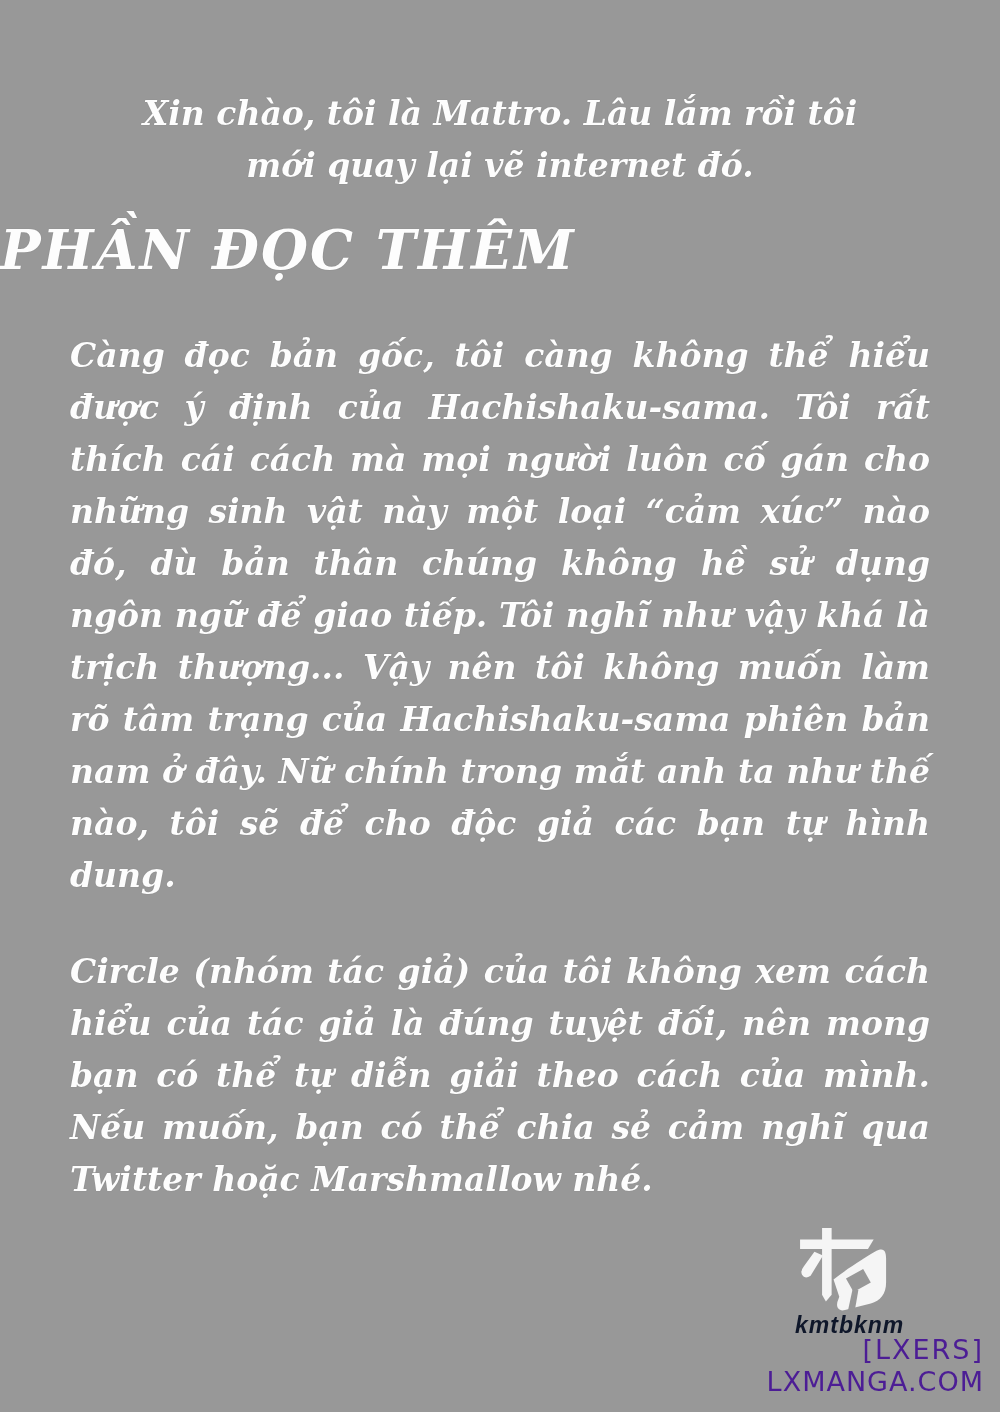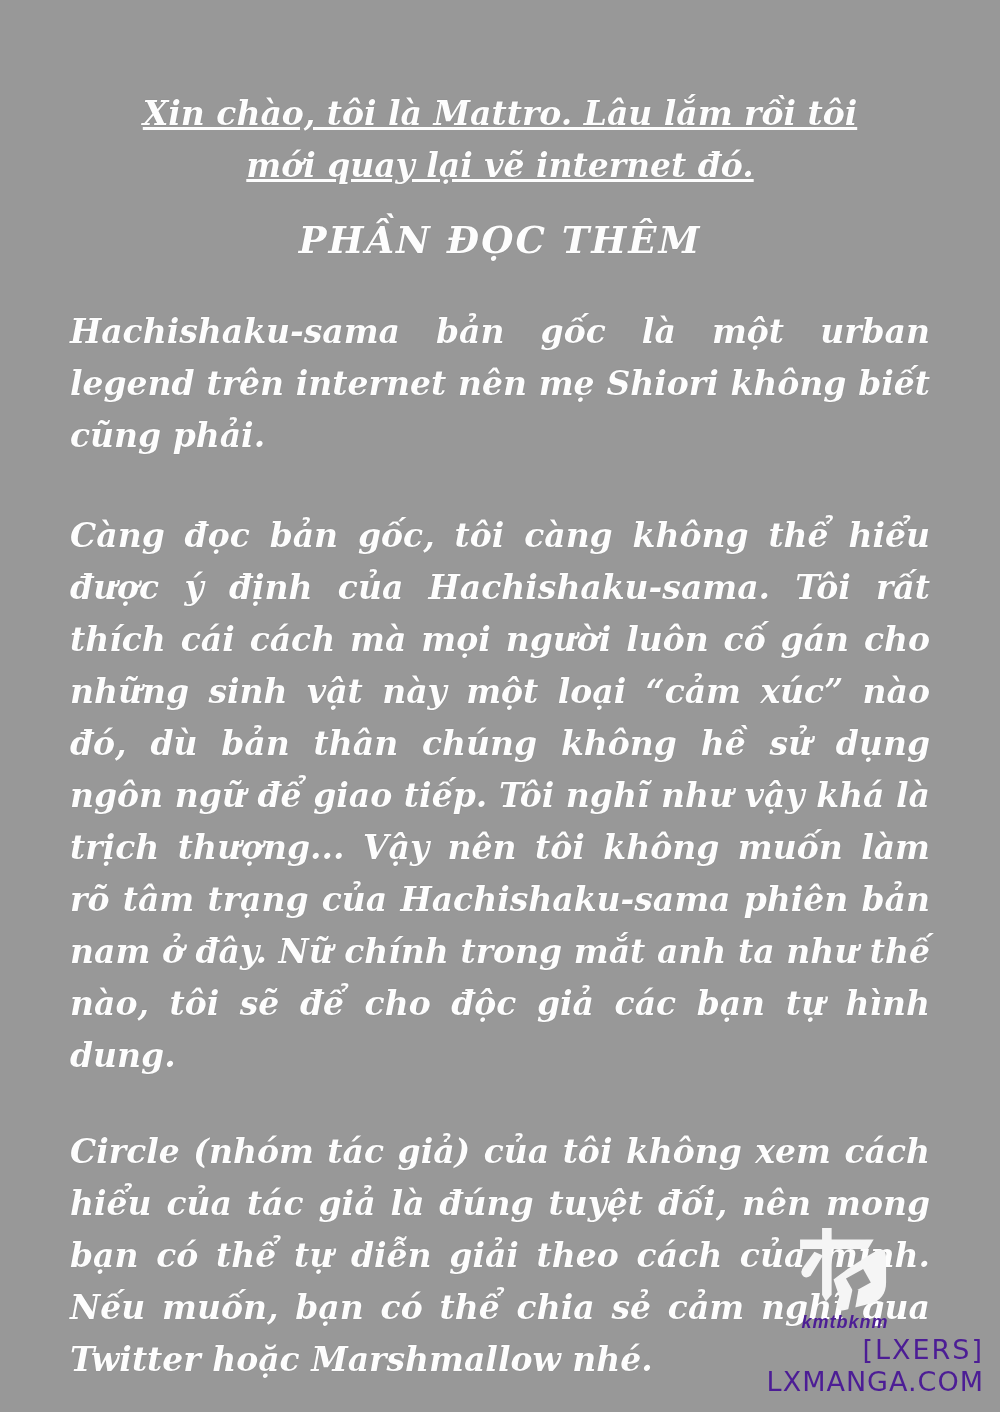--- a/index.html
+++ b/index.html
@@ -15,26 +15,24 @@
     font-family: "DejaVu Serif", serif;
     font-style: italic;
     text-shadow: 0 0 1px rgba(0,0,0,0.25);
   }
   .intro {
     padding-top: 88px;
     text-align: center;
     font-size: 33px;
     line-height: 1.58;
     font-weight: 600;
-    text-decoration: underline;
   }
   .page-title {
     margin-top: 26px;
-    text-align: center;
-    font-size: 37px;
+    font-size: 54px;
     font-weight: bold;
     letter-spacing: 2px;
   }
   .body-copy { padding: 0 70px; }
   .para {
     text-align: justify;
     font-size: 33px;
     line-height: 52px;
     font-weight: 600;
   }
@@ -48,23 +46,23 @@
     width: 100px;
     text-align: center;
   }
   .logo-mark { display: block; margin: 0 auto; }
   .logo-caption {
     display: block;
     margin-top: 0px;
     font-family: "Liberation Sans", sans-serif;
     font-style: italic;
     font-weight: bold;
-    font-size: 18px;
+    font-size: 23px;
     letter-spacing: 1px;
-    color: #4c1d95;
+    color: #0f172a;
     text-shadow: none;
   }
   .credits {
     position: absolute;
     right: 16px;
     top: 1334px;
     text-align: right;
     font-family: "DejaVu Sans", sans-serif;
     font-style: normal;
     font-weight: 400;
@@ -81,21 +79,20 @@
 <div class="page">
 
   <div class="intro">
     <div>Xin chào, tôi là Mattro. Lâu lắm rồi tôi</div>
     <div>mới quay lại vẽ internet đó.</div>
   </div>
 
   <div class="page-title">PHẦN ĐỌC THÊM</div>
 
   <div class="body-copy">
-    <p class="para para-1">Hachishaku-sama bản gốc là một urban legend trên internet nên mẹ Shiori không biết cũng phải.</p>
     <p class="para para-2">Càng đọc bản gốc, tôi càng không thể hiểu được ý định của Hachishaku-sama. Tôi rất thích cái cách mà mọi người luôn cố gán cho những sinh vật này một loại “cảm xúc” nào đó, dù bản thân chúng không hề sử dụng ngôn ngữ để giao tiếp. Tôi nghĩ như vậy khá là trịch thượng... Vậy nên tôi không muốn làm rõ tâm trạng của Hachishaku-sama phiên bản nam ở đây. Nữ chính trong mắt anh ta như thế nào, tôi sẽ để cho độc giả các bạn tự hình dung.</p>
     <p class="para para-3">Circle (nhóm tác giả) của tôi không xem cách hiểu của tác giả là đúng tuyệt đối, nên mong bạn có thể tự diễn giải theo cách của mình. Nếu muốn, bạn có thể chia sẻ cảm nghĩ qua Twitter hoặc Marshmallow nhé.</p>
   </div>
 
   <div class="logo-block">
 
     <svg class="logo-mark" width="96" height="86" viewBox="0 0 100 90" aria-hidden="true">
       <g fill="#f5f5f5">
 
         <polygon points="3,14 80,14 74,24 3,24"></polygon>

